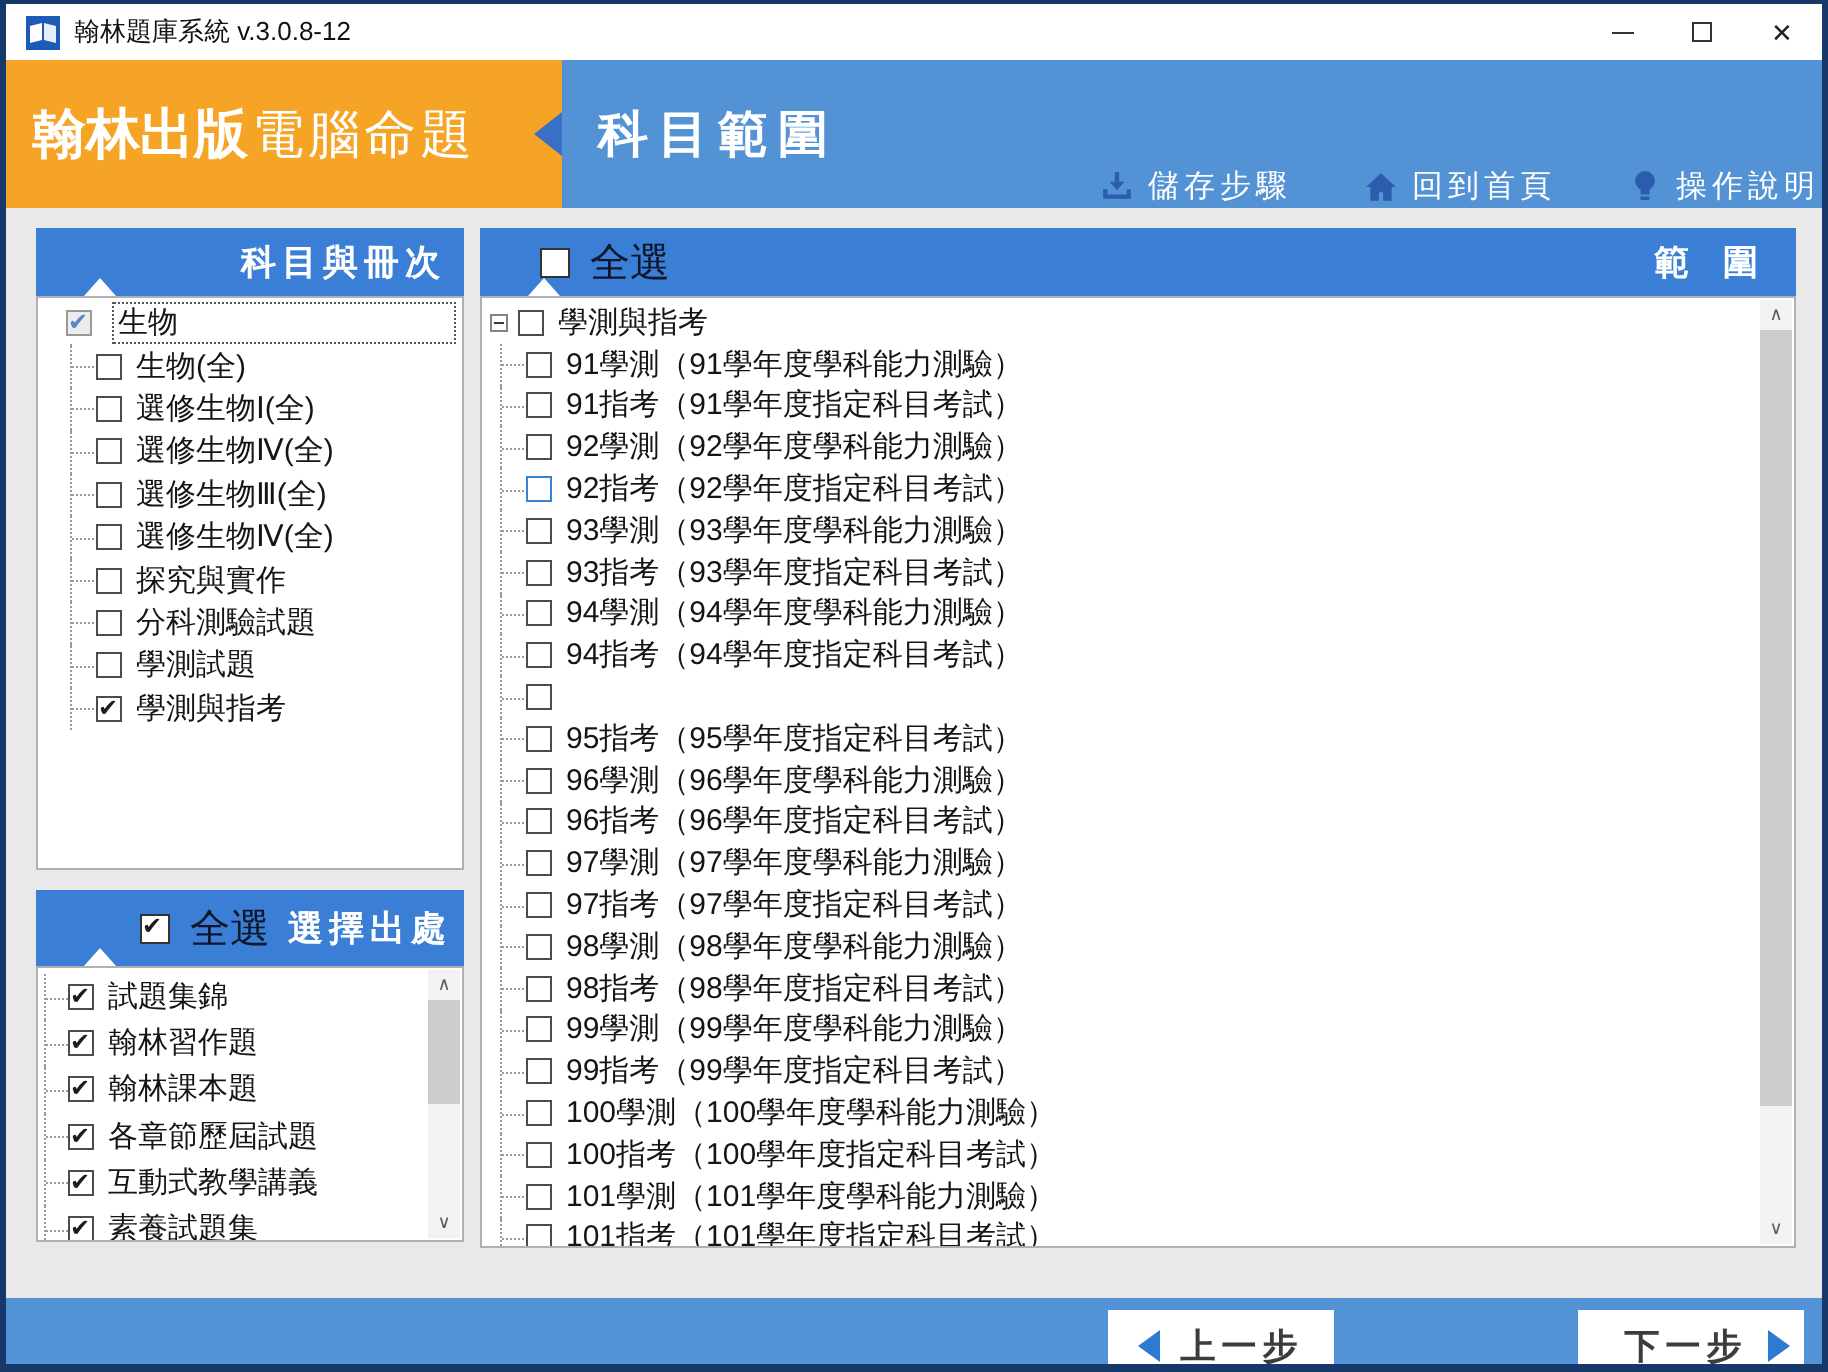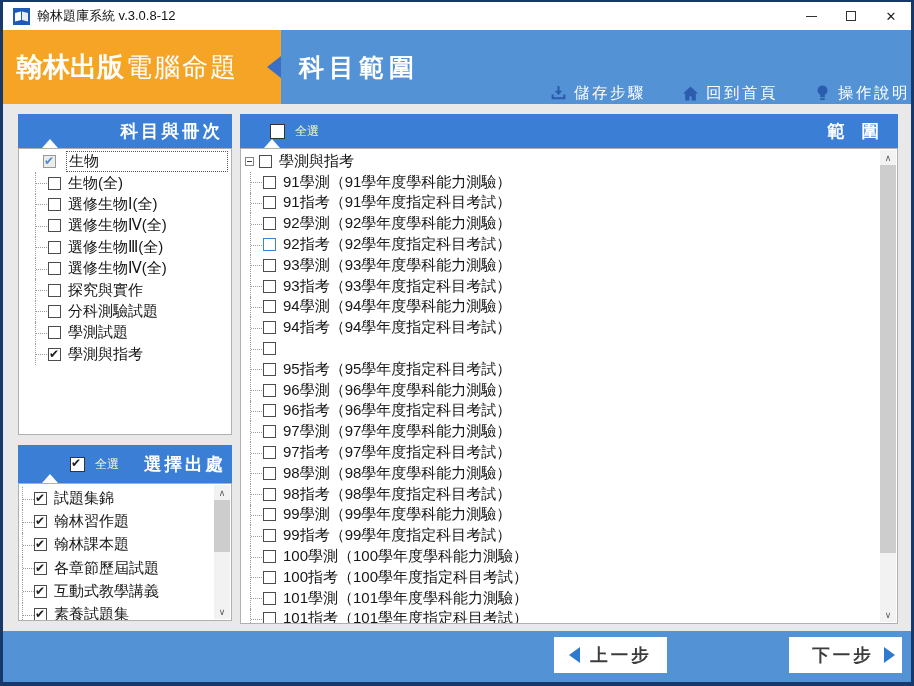--- a/index.html
+++ b/index.html
@@ -36,21 +36,21 @@
   .phead::after{ content:""; position:absolute; left:24px; bottom:0; width:0; height:0;
                  border-left:8px solid transparent; border-right:8px solid transparent; border-bottom:9px solid #fff; }
   .ptitle{ font-weight:bold; font-size:17.5px; letter-spacing:3px; }
   #subject-header{ left:15px; top:112px; width:214px; height:34px; justify-content:flex-end; padding-right:9px; }
   #source-header{ left:15px; top:443px; width:214px; height:38px; }
   #source-header .selall{ position:absolute; left:52px; }
   #source-header .ptitle{ position:absolute; right:6px; }
   #scope-header{ left:237px; top:112px; width:658px; height:34px; padding-left:30px; }
   #scope-header .ptitle{ position:absolute; right:13px; letter-spacing:6px; }
   .selall{ display:flex; align-items:center; gap:5px; cursor:pointer; }
-  .selall .lbl{ font-size:12px; color:#fef9c3;font-family:Liberation Serif, serif; }
+  .selall .lbl{ font-size:20px; color:#0f172a;font-family:Liberation Serif, serif; }
 
   
   .box{ position:absolute; background:#fff; border:1px solid #b0b0b0; overflow:hidden; }
   #subject-box{ left:15px; top:146px; width:214px; height:287px; padding-top:2px; }
   #source-box{ left:15px; top:481px; width:214px; height:138px; padding-top:3px; }
   #scope-box{ left:237px; top:146px; width:658px; height:476px; padding-top:2px; }
 
   
   .trow{ display:flex; align-items:center; font-size:15px; color:#151515; white-space:nowrap; cursor:default; }
   #subject-tree .trow{ height:21.4px; }
@@ -61,38 +61,38 @@
   .cb.big{ width:15px; height:15px; border-color:#333; }
   .cb.on::after{ content:"✔"; position:absolute; left:0; top:-2px; font-size:12px; color:#1c1c1c; line-height:1.2; }
   .cb.gray{ background:#ececec; border-color:#999; }
   .cb.gray::after{ color:#5588cc; }
   .cb.hot{ border-color:#3b82d4; }
   .gut{ align-self:stretch; border-left:1px dotted #9a9a9a; position:relative; flex:none; }
   .gut .stub{ position:absolute; top:50%; left:0; width:11px; border-top:1px dotted #9a9a9a; }
   #subject-tree .gut{ margin-left:16px; width:13px; }
   #source-list .gut{ margin-left:3px; width:12px; }
   #scope-tree .gut{ margin-left:9px; width:13px; }
-  #subject-tree .trow.root{ padding-left:24px; }
+  #subject-tree .trow.root{ padding-left:14px; }
   #subject-tree .trow.root .cb{ margin-right:10px; }
   .lbl-item{ padding:0 2px; }
   .lbl-item.focus{ flex:1; border:1px dotted #555; margin-right:3px; }
   .exp{ width:9px; height:9px; border:1px solid #848484; background:#fff; position:relative;
         margin:0 5px 0 4px; flex:none; cursor:pointer; }
   .exp::after{ content:""; position:absolute; left:1px; right:1px; top:3px; border-top:1px solid #3c3c3c; }
 
   
   .sbar{ position:absolute; top:1px; right:1px; bottom:1px; width:16px; background:#f2f2f2;
          display:flex; flex-direction:column; align-items:center; }
   .sarrow{ height:15px; width:100%; display:flex; align-items:center; justify-content:center;
            color:#5a5a5a; font-size:9px; flex:none; cursor:pointer; }
   .sthumb{ width:100%; background:#cdcdcd; flex:none; cursor:pointer; }
   .sspace{ flex:1; }
 
   
-  .footer{ position:absolute; left:0; right:0; bottom:0; height:51px; background:#5292d5; }
+  .footer{ position:absolute; left:0; right:0; bottom:0; height:33px; background:#5292d5; }
   .step-btn{ position:absolute; top:6px; width:113px; height:36px; background:#fff; border:none;
              display:flex; align-items:center; justify-content:center; gap:10px;
              font-family:inherit; font-size:17.5px; font-weight:bold; color:#3c3c3c; letter-spacing:3px; cursor:pointer; }
   #prev-btn{ right:244px; }
   #next-btn{ right:9px;padding-left:16px; }
   .arr{ width:0; height:0; flex:none; }
   .arr-l{ border-top:8px solid transparent; border-bottom:8px solid transparent; border-right:11px solid #2f7ad1; }
   .arr-r{ border-top:8px solid transparent; border-bottom:8px solid transparent; border-left:11px solid #2f7ad1; }
 </style>
 </head>

